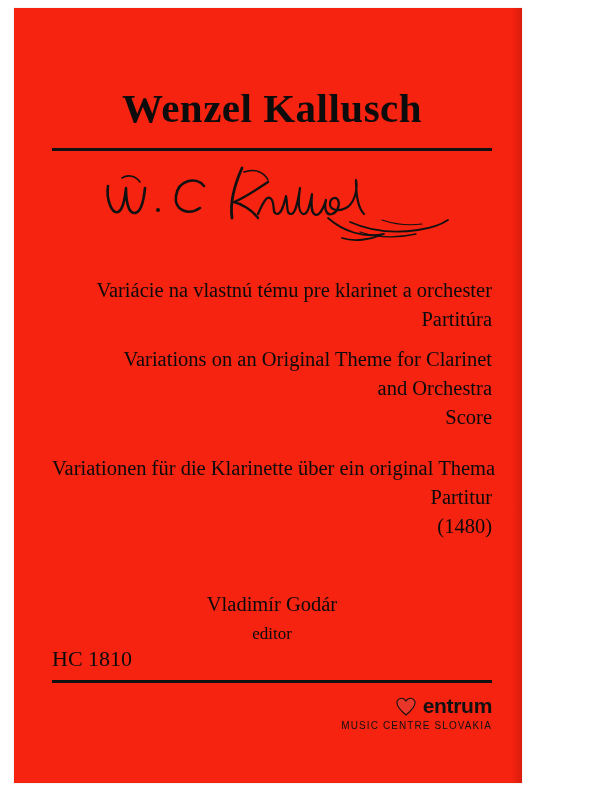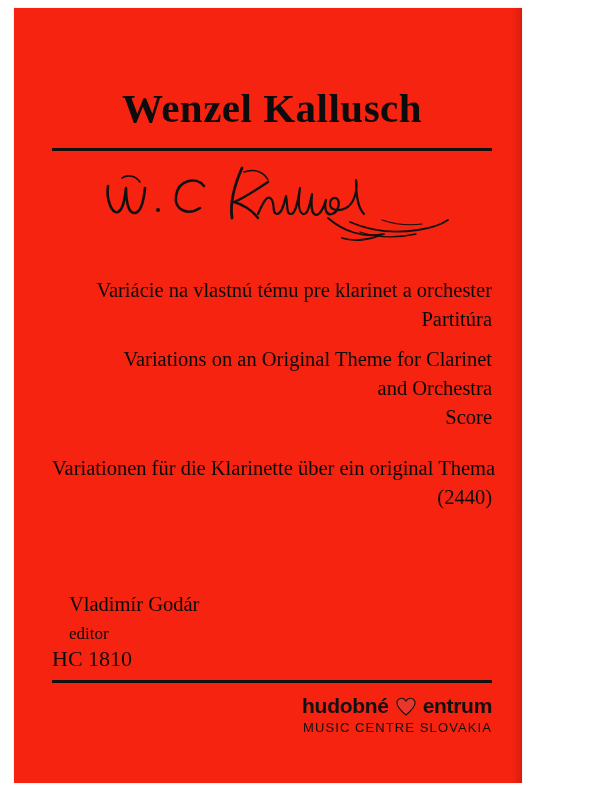--- a/index.html
+++ b/index.html
@@ -92,24 +92,24 @@
   .title-de { top: 446px; }
 
   .titleblock .line {
     font-size: 20.5px;
     line-height: 29px;
     white-space: nowrap;
   }
 
   .credits {
     position: absolute;
-    left: 17px;
+    left: 0;
     right: 0;
     top: 582px;
-    text-align: left;
+    text-align: center;
     color: #0b0b0b;
   }
   .credits .name { font-size: 20.5px; line-height: 29px; }
   .credits .role { font-size: 17px; line-height: 29px; }
   .catalog {
     position: absolute;
     left: 0;
     right: 0;
     top: 638px;
     text-align: left;
@@ -133,21 +133,21 @@
   }
   .logo-word {
     font-family: "Liberation Sans", sans-serif;
     font-size: 21px;
     font-weight: bold;
     letter-spacing: -0.3px;
   }
   .logo-mark { display: block; }
   .logo-sub {
     font-family: "Liberation Sans", sans-serif;
-    font-size: 13px;
+    font-size: 10px;
     letter-spacing: 1.1px;
     margin-top: 2px;
     text-align: right;
   }
 </style>
 </head>
 <body>
 
 <div class="page">
   <div class="cover">
@@ -194,36 +194,36 @@
         <div class="line">Score</div>
       </div>
 
       <div class="titleblock title-sk">
         <div class="line">Variácie na vlastnú tému pre klarinet a orchester</div>
         <div class="line">Partitúra</div>
       </div>
 
       <div class="titleblock title-de">
         <div class="line">Variationen für die Klarinette über ein original Thema</div>
-        <div class="line">(2440)</div>
+        <div class="line">Partitur</div>
+        <div class="line">(1480)</div>
       </div>
 
       <div class="credits">
         <div class="name">Vladimír Godár</div>
         <div class="role">editor</div>
       </div>
 
       <div class="catalog">HC 1810</div>
 
       <div class="rule rule-bottom"></div>
     </div>
 
     <div class="logo">
       <div class="logo-row">
-        <span class="logo-word">hudobné</span>
         <svg class="logo-mark" width="22" height="20" viewBox="0 0 22 20" aria-hidden="true">
           <path d="M11 19 C 3 12.5, 0.5 8.5, 2.4 4.7 C 4.2 1.2, 9 1.4, 11 5 C 13 1.4, 17.8 1.2, 19.6 4.7 C 21.5 8.5, 19 12.5, 11 19 Z" fill="#e8372a" stroke="#111111" stroke-width="1.1"></path>
         </svg>
         <span class="logo-word">entrum</span>
       </div>
       <div class="logo-sub">MUSIC CENTRE SLOVAKIA</div>
     </div>
   </div>
 </div>
 

